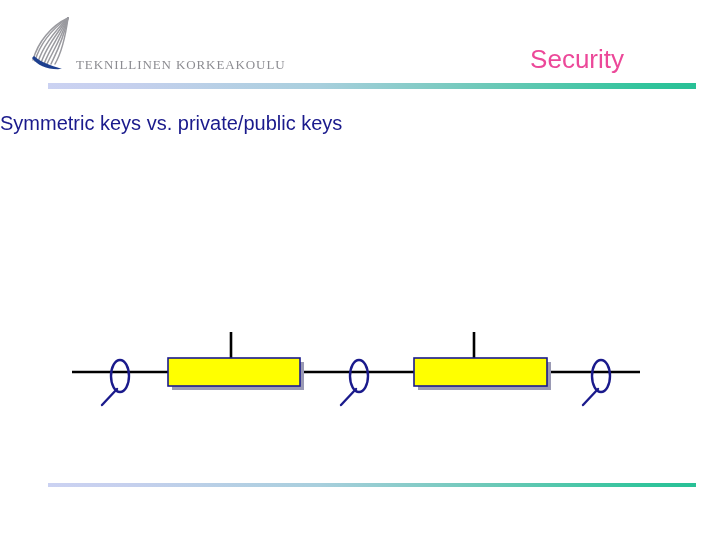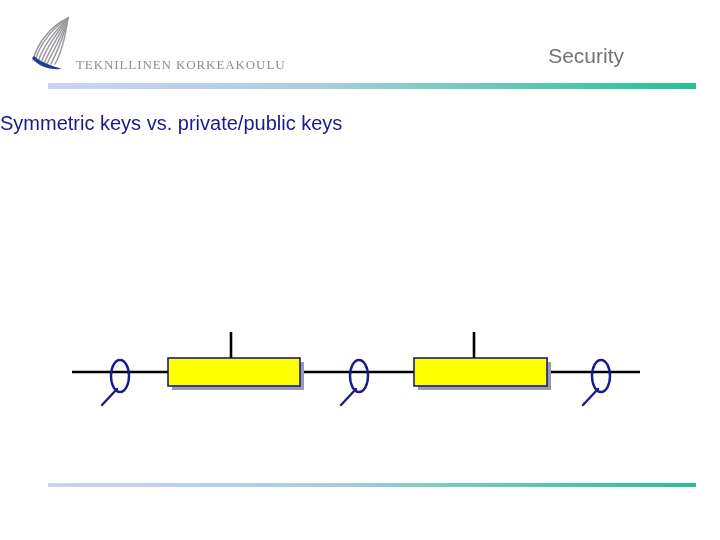--- a/index.html
+++ b/index.html
@@ -47,22 +47,22 @@
     font-size: 13px;
     letter-spacing: 0.9px;
     color: #8c8c91;
     white-space: nowrap;
   }
 
   .slide-title {
     position: absolute;
     right: 96px;
     top: 44px;
-    font-size: 21px;
-    color: #737373;
+    font-size: 26px;
+    color: #ec4899;
     white-space: nowrap;
     text-align: left;
   }
 
   .rule-top {
     position: absolute;
     left: 48px;
     top: 83px;
     width: 648px;
     height: 6px;

